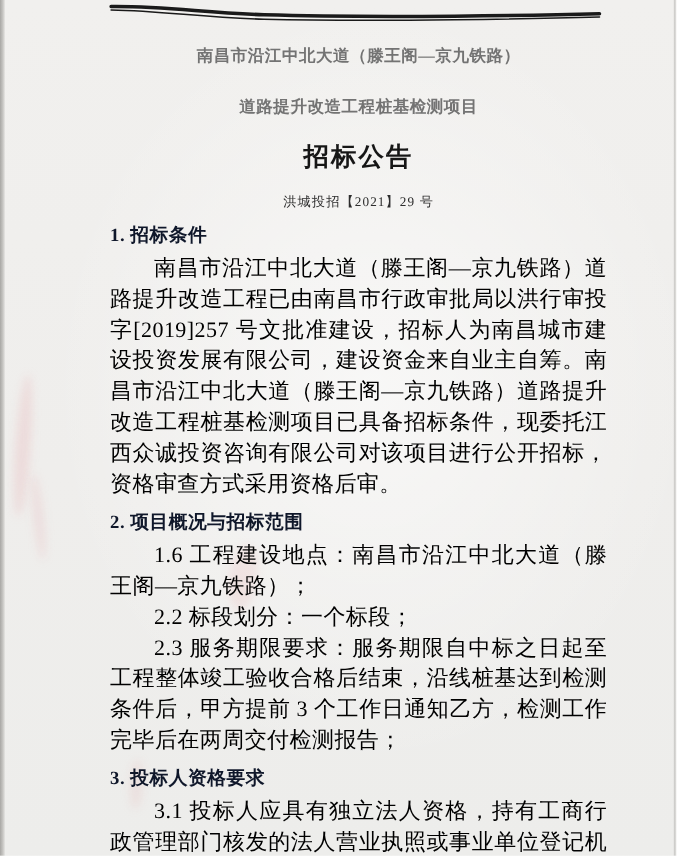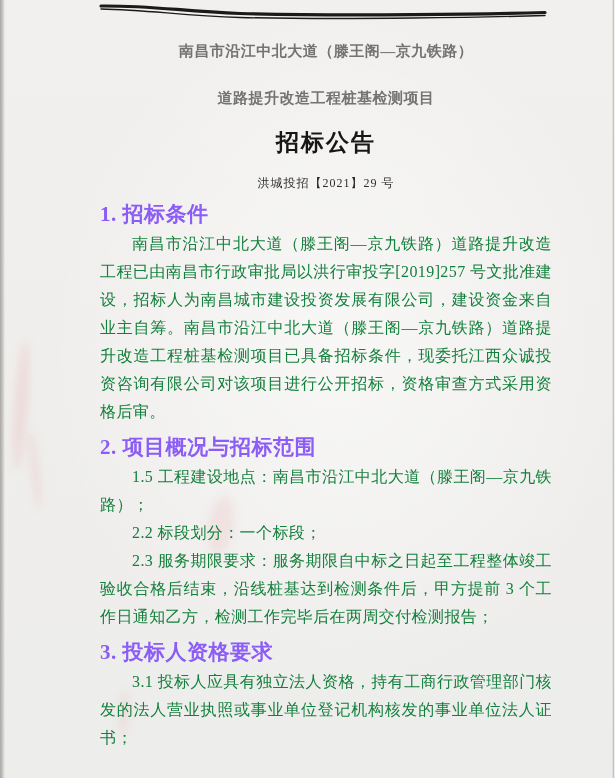--- a/index.html
+++ b/index.html
@@ -79,34 +79,34 @@
   .doc-number {
     margin-top: 15px;
     font-size: 12px;
     line-height: 20px;
     text-align: center;
     letter-spacing: 1px;
     color: #2d2d2d;
   }
   .sec-heading {
     margin: 11px 0 0 0;
-    font-size: 21px;
+    font-size: 17px;
     font-weight: 700;
     line-height: 20px;
     letter-spacing: 0.5px;
-    color: #8b5cf6;
+    color: #0f172a;
   }
   .para {
     margin: 6px 0 0 0;
-    font-size: 16px;
+    font-size: 20px;
     line-height: 28px;
     text-align: justify;
     text-indent: 2em;
     letter-spacing: 0.4px;
-    color: #15803d;
+    color: #000000;
   }
   .para.cont { margin-top: 0; }
 </style>
 </head>
 <body>
 
 <div class="page">
 
   <div class="edge-left"></div>
   <div class="edge-right"></div>
@@ -127,21 +127,21 @@
     <h1 class="title-line">道路提升改造工程桩基检测项目</h1>
 
     <h2 class="subtitle">招标公告</h2>
 
     <div class="doc-number">洪城投招【2021】29 号</div>
 
     <h3 class="sec-heading">1. 招标条件</h3>
     <p class="para">南昌市沿江中北大道（滕王阁—京九铁路）道路提升改造工程已由南昌市行政审批局以洪行审投字[2019]257 号文批准建设，招标人为南昌城市建设投资发展有限公司，建设资金来自业主自筹。南昌市沿江中北大道（滕王阁—京九铁路）道路提升改造工程桩基检测项目已具备招标条件，现委托江西众诚投资咨询有限公司对该项目进行公开招标，资格审查方式采用资格后审。</p>
 
     <h3 class="sec-heading">2. 项目概况与招标范围</h3>
-    <p class="para">1.5 工程建设地点：南昌市沿江中北大道（滕王阁—京九铁路）；</p>
+    <p class="para">1.6 工程建设地点：南昌市沿江中北大道（滕王阁—京九铁路）；</p>
     <p class="para cont">2.2 标段划分：一个标段；</p>
     <p class="para cont">2.3 服务期限要求：服务期限自中标之日起至工程整体竣工验收合格后结束，沿线桩基达到检测条件后，甲方提前 3 个工作日通知乙方，检测工作完毕后在两周交付检测报告；</p>
 
     <h3 class="sec-heading">3. 投标人资格要求</h3>
     <p class="para">3.1 投标人应具有独立法人资格，持有工商行政管理部门核发的法人营业执照或事业单位登记机构核发的事业单位法人证书；</p>
 
   </div>
 </div>
 
 </body></html>

